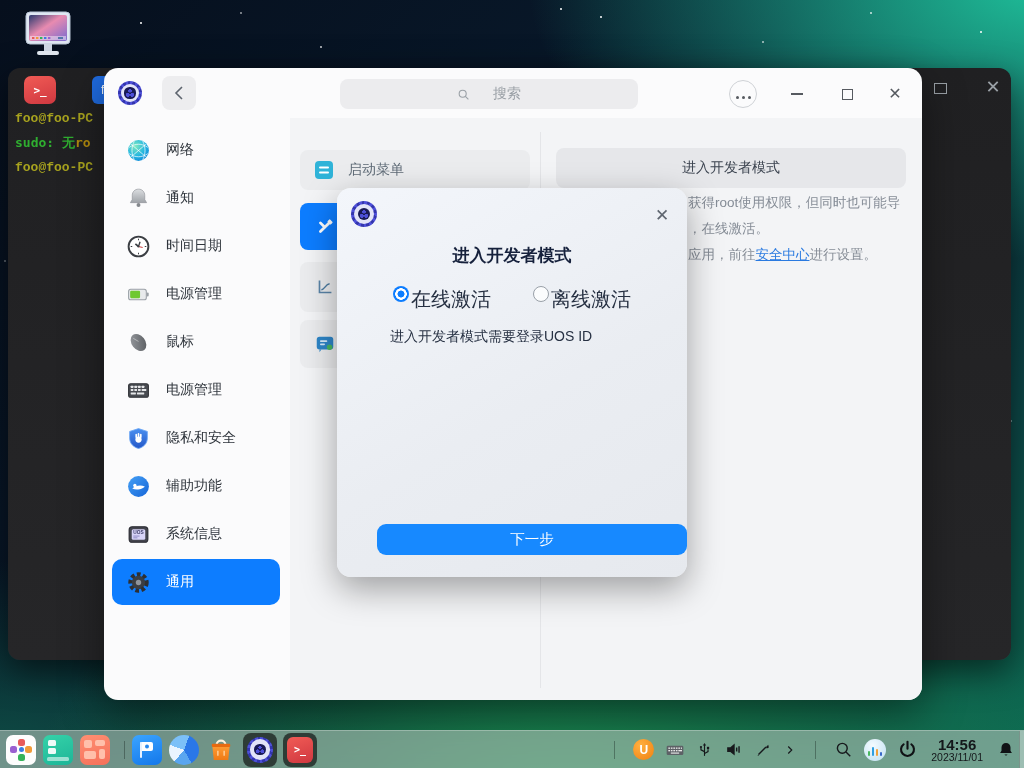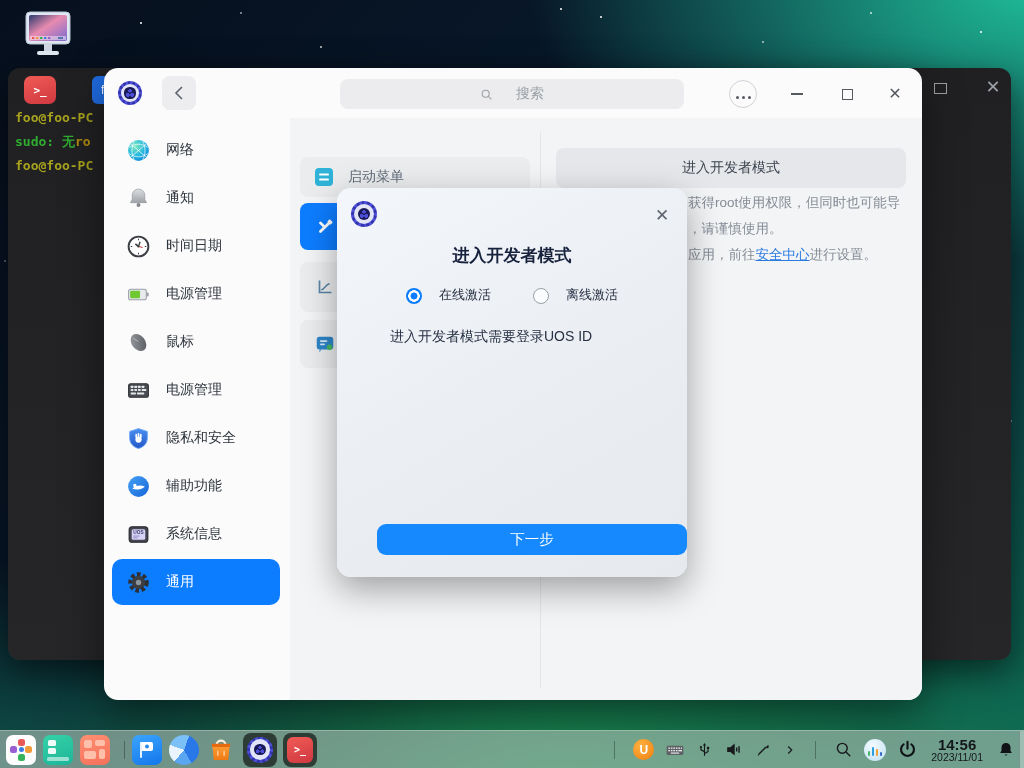--- a/index.html
+++ b/index.html
@@ -28,31 +28,31 @@
   .term-ico { position:absolute; left:16px; top:8px; width:32px; height:28px; border-radius:7px;
     background:linear-gradient(160deg,#f15b55,#cf3840); color:#fff; font:bold 11px "DejaVu Sans Mono",monospace;
     display:flex; align-items:center; justify-content:center; }
   .term-tab { position:absolute; left:84px; top:8px; width:90px; height:28px; border-radius:6px;
     background:#1f6be0; color:#fff; font:12px "Liberation Sans",sans-serif;
     display:flex; align-items:center; padding-left:9px; overflow:hidden; white-space:nowrap; }
   .term-max { position:absolute; left:926px; top:15px; width:13px; height:11px; border:1.4px solid #9aa0a6; }
   .term-close { position:absolute; left:972px; top:6px; width:26px; height:26px; color:#9aa0a6;
     font-size:18px; display:flex; align-items:center; justify-content:center; }
   .term-body { position:absolute; left:7px; top:38px; font:bold 13px "DejaVu Sans Mono",monospace; line-height:24px; white-space:pre; }
-  .t-olive { color:#a8a31e; } .t-green { color:#2fae30; } .t-orange { color:#b08a0e; }
+  .t-olive { color:#a8a31e;font-family:Liberation Mono, monospace; } .t-green { color:#2fae30; } .t-orange { color:#b08a0e; }
 
   
   .cc { position:absolute; left:104px; top:68px; width:818px; height:632px; z-index:10;
     background:#fbfbfc; border-radius:14px; box-shadow:0 14px 44px rgba(0,0,0,.45); }
   .cc-content { position:absolute; left:186px; top:50px; right:0; bottom:0;
     background:#f3f4f6; border-radius:0 0 14px 0; }
   .cc-logo { position:absolute; left:14px; top:13px; width:24px; height:24px; }
   .back-btn { position:absolute; left:58px; top:8px; width:34px; height:34px; border-radius:8px;
     background:#ededef; display:flex; align-items:center; justify-content:center; }
-  .search-box { position:absolute; left:236px; top:11px; width:344px; height:30px; border-radius:8px;
+  .search-box { position:absolute; left:236px; top:11px; width:298px; height:30px; border-radius:8px;
     background:#ececee; display:flex; align-items:center; justify-content:center; gap:23px;
     color:#9aa0a6; font-size:14px; }
   .tb-btn { position:absolute; top:12px; width:28px; height:28px; display:flex; align-items:center; justify-content:center; }
   .more-btn { left:625px; border:1px solid #cfd2d6; border-radius:50%; }
   .dots i { display:inline-block; width:3px; height:3px; border-radius:50%; background:#565a60; margin:0 1.5px; }
   .min-glyph { width:12px; height:2px; background:#565a60; }
   .max-glyph { width:11px; height:11px; border:1.3px solid #565a60; }
   .x-glyph { color:#565a60; font-size:16px; line-height:1; }
   .min-btn{left:679px;} .max-btn{left:729px;} .close-btn{left:777px;}
 
@@ -61,39 +61,39 @@
   .s-item { position:relative; height:48px; display:flex; align-items:center; padding-left:22px; gap:15px;
     font-size:14px; color:#2f353c; }
   .s-item .ic { width:25px; height:25px; flex:0 0 25px; }
   .s-item.sel { background:#0d7dff; color:#fff; border-radius:10px; margin:1px 10px 0 8px; padding-left:14px; height:46px; }
   .badge { position:absolute; right:20px; top:19px; width:9px; height:9px; border-radius:50%; background:#f05250; }
 
   
   .mrow { position:absolute; left:196px; width:230px; border-radius:8px; background:#ebecee;
     display:flex; align-items:center; padding-left:14px; gap:14px; color:#5f6b77; font-size:14px; }
   .mrow.sel { background:#0d7dff; }
-  .r1{top:89px;height:40px;align-items:center;} .r2{top:135px;height:47px;} .r3{top:194px;height:50px;} .r4{top:252px;height:48px;}
+  .r1{top:82px;height:40px;align-items:center;} .r2{top:135px;height:47px;} .r3{top:194px;height:50px;} .r4{top:252px;height:48px;}
   .divider { position:absolute; left:436px; top:64px; height:556px; width:1px; background:#e4e5e8; }
 
   
   .dev-btn { position:absolute; left:452px; top:80px; width:350px; height:40px; border-radius:8px;
     background:#e6e7ea; color:#3c4450; font-size:14px; display:flex; align-items:center; justify-content:center; }
   .info { position:absolute; left:584px; top:122px; font-size:13.5px; line-height:26px; color:#858c96; }
   .info a { color:#2a7ae0; text-decoration:underline; }
 
   
   .dlg { position:absolute; left:337px; top:188px; width:350px; height:389px; z-index:40;
     border-radius:14px; background:linear-gradient(150deg,#f3f6fb 0%,#eaedf2 55%,#e6e9ee 100%);
     box-shadow:0 12px 34px rgba(0,0,0,.35); }
   .dlg-logo { position:absolute; left:14px; top:13px; width:26px; height:26px; }
   .dlg-close { position:absolute; right:14px; top:16px; width:22px; height:22px; color:#5f6670;
     font-size:17px; display:flex; align-items:center; justify-content:center; }
   .dlg-title { position:absolute; top:56px; width:100%; text-align:center; font-size:17px; font-weight:bold; color:#16213c; }
   .dlg-radios { position:absolute; top:98px; width:100%; display:flex; justify-content:center; gap:42px; }
-  .radio-g { display:flex; align-items:flex-end; gap:17px; font-size:13px; color:#273143; }
+  .radio-g { display:flex; align-items:flex-start; gap:2px; font-size:20px; color:#273143; }
   .rdo { width:16px; height:16px; border-radius:50%; }
   .rdo.on { background:radial-gradient(circle,#0d7dff 0 29%,#fff 33% 49%,#0d7dff 53% 100%); }
   .rdo.off { background:#fbfcfd; border:1.5px solid #99a0a8; }
   .dlg-hint { position:absolute; left:53px; top:140px; font-size:14px; color:#273143; }
   .next-btn { position:absolute; left:40px; top:336px; width:310px; height:31px; border-radius:9px;
     background:#1789ff; color:#fff; font-size:14.5px; display:flex; align-items:center; justify-content:center; }
 
   
   .uos-logo { position:relative; border-radius:50%;
     background:repeating-conic-gradient(#4d4fd8 0 14deg, #3335ae 14deg 28deg); }
@@ -400,21 +400,21 @@
       <path d="M8 18l-2 3v-3z" fill="#2e86c8"></path>
     </svg>
     <span></span>
   </div>
 
   <div class="dev-btn">
     <span>进入开发者模式</span>
   </div>
   <div class="info">
     <div>获得root使用权限，但同时也可能导</div>
-    <div>，请谨慎使用。</div>
+    <div>，在线激活。</div>
     <div><span>应用，前往</span><a href="#">安全中心</a><span>进行设置。</span></div>
   </div>
 </div>
 
 <div class="dlg">
   <div class="dlg-logo uos-logo">
       <i class="l2"></i>
       <i class="l3"></i>
     </div>
   <div class="dlg-close">✕</div>

